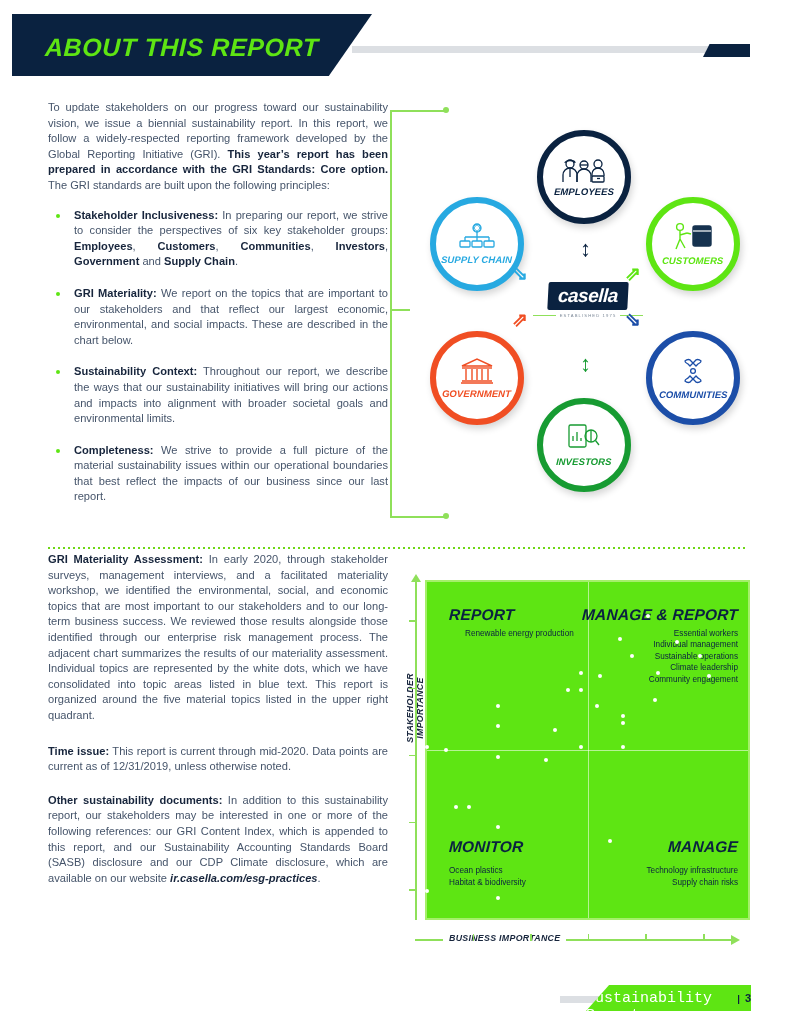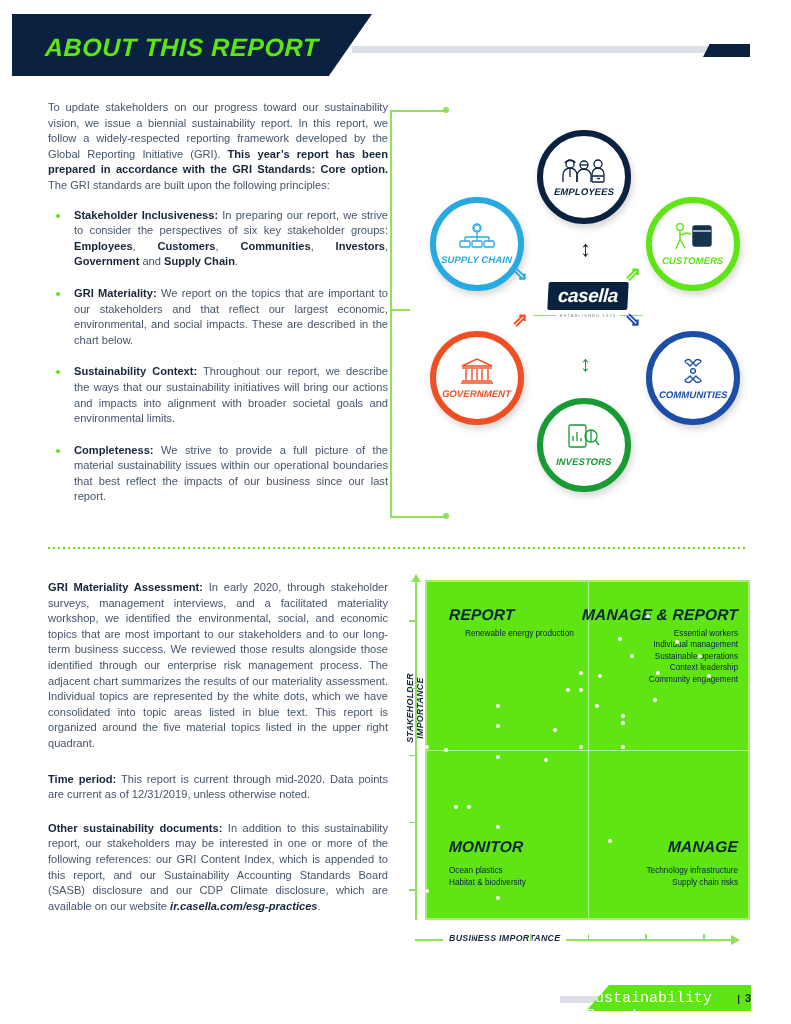--- a/index.html
+++ b/index.html
@@ -112,21 +112,21 @@
   .arw-gv { left:92px;  top:200px; color:#f04e23; }
   .arw-cm { left:205px; top:200px; color:#1c4ea8; }
 
   
   .divider {
     position:absolute; left:48px; top:547px; width:700px; height:2px;
     background-image:repeating-linear-gradient(to right,#6fd616 0 2px,transparent 2px 5px);
   }
 
   
-  .col-left2 { position:absolute; left:48px; top:580px; width:340px; }
+  .col-left2 { position:absolute; left:48px; top:552px; width:340px; }
   .col-left2 .para { margin-bottom:20px; }
   .col-left2 .para.tight { margin-bottom:18px; }
   .link { font-weight:bold; font-style:italic; color:#17253c; }
 
   
   .chart { position:absolute; left:425px; top:580px; width:325px; height:340px; }
   .chart-box {
     position:absolute; left:0; top:0; width:325px; height:340px;
     background:#5ee513; border:2px solid #a5ef6b;
   }
@@ -325,21 +325,21 @@
   <div class="arw arw-cm">⇘</div>
 </div>
 
 <div class="divider"></div>
 
 <div class="col-left2">
   <p class="para">
     <b>GRI Materiality Assessment:</b><span> In early 2020, through stakeholder surveys, management interviews, and a facilitated materiality workshop, we identified the environmental, social, and economic topics that are most important to our stakeholders and to our long-term business success. We reviewed those results alongside those identified through our enterprise risk management process. The adjacent chart summarizes the results of our materiality assessment. Individual topics are represented by the white dots, which we have consolidated into topic areas listed in blue text. This report is organized around the five material topics listed in the upper right quadrant.</span>
   </p>
   <p class="para tight">
-    <b>Time period:</b><span> This report is current through mid-2020. Data points are current as of 12/31/2019, unless otherwise noted.</span>
+    <b>Time issue:</b><span> This report is current through mid-2020. Data points are current as of 12/31/2019, unless otherwise noted.</span>
   </p>
   <p class="para">
     <b>Other sustainability documents:</b><span> In addition to this sustainability report, our stakeholders may be interested in one or more of the following references: our GRI Content Index, which is appended to this report, and our Sustainability Accounting Standards Board (SASB) disclosure and our CDP Climate disclosure, which are available on our website </span><span class="link">ir.casella.com/esg-practices</span><span>.</span>
   </p>
 </div>
 
 <div class="chart">
   <div class="chart-box" id="chartBox">
     <div class="grid-v" style="left:50%"></div>
     <div class="grid-h" style="top:50%"></div>
@@ -347,21 +347,21 @@
     <div class="quad-title" style="left:22px; top:24px;">REPORT</div>
     <div class="quad-items" style="left:22px; top:46px; text-align:left;margin-left:16px;">
       <div>Renewable energy production</div>
     </div>
 
     <div class="quad-title" style="right:10px; top:24px;">MANAGE &amp; REPORT</div>
     <div class="quad-items" style="right:10px; top:46px; text-align:right;">
       <div>Essential workers</div>
       <div>Individual management</div>
       <div>Sustainable operations</div>
-      <div>Context leadership</div>
+      <div>Climate leadership</div>
       <div>Community engagement</div>
     </div>
 
     <div class="quad-title" style="left:22px; bottom:62px;">MONITOR</div>
     <div class="quad-items" style="left:22px; bottom:30px; text-align:left;">
       <div>Ocean plastics</div>
       <div>Habitat &amp; biodiversity</div>
     </div>
 
     <div class="quad-title" style="right:10px; bottom:62px;">MANAGE</div>

